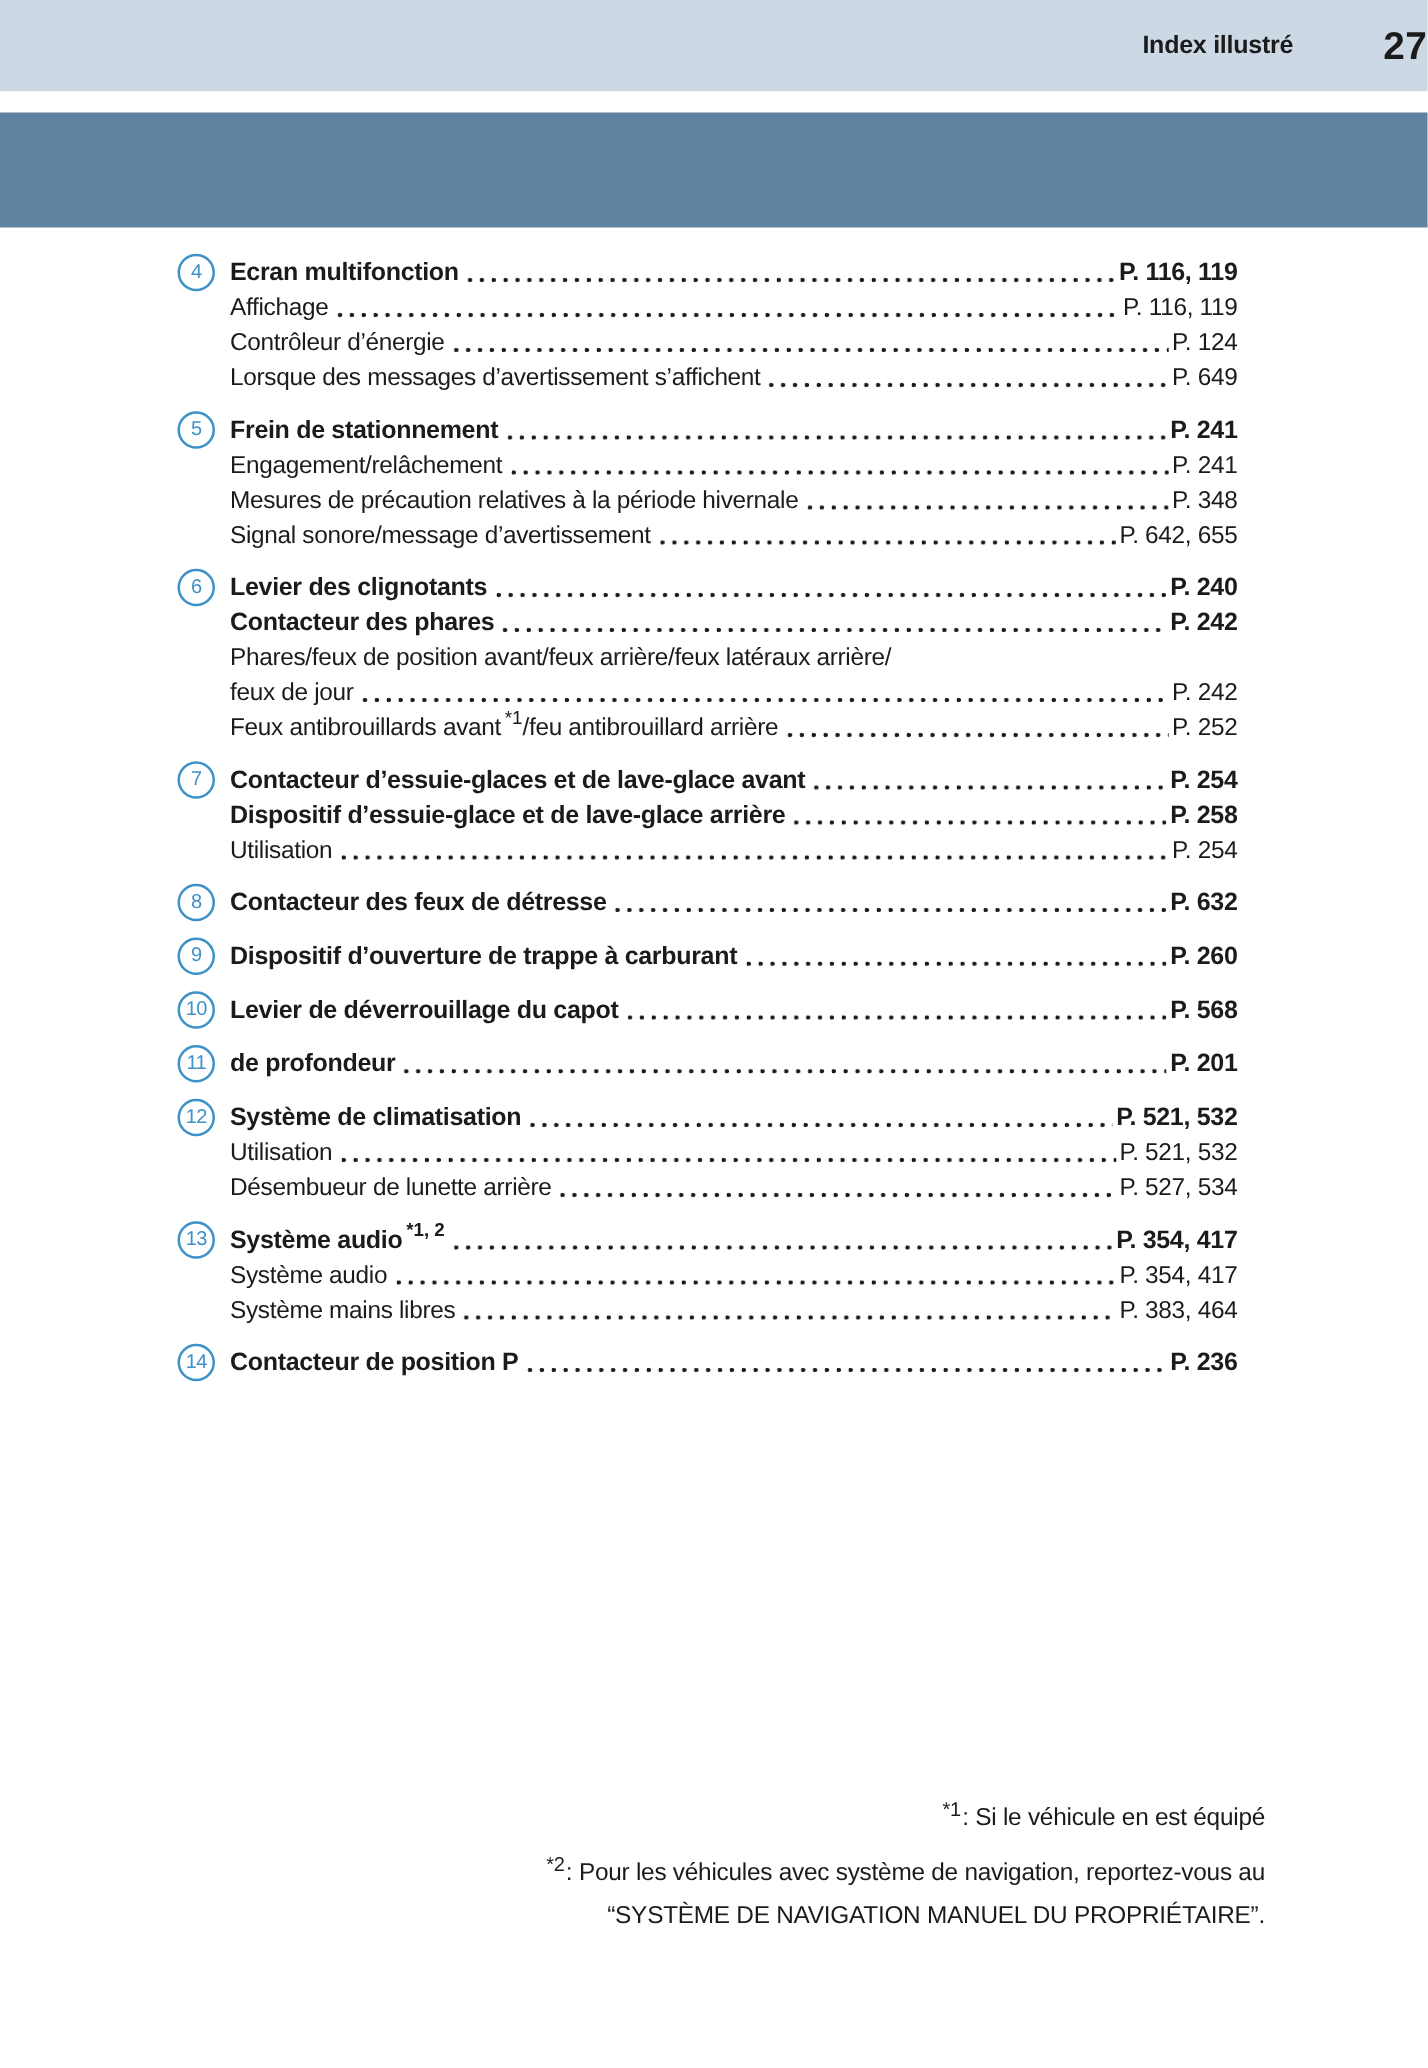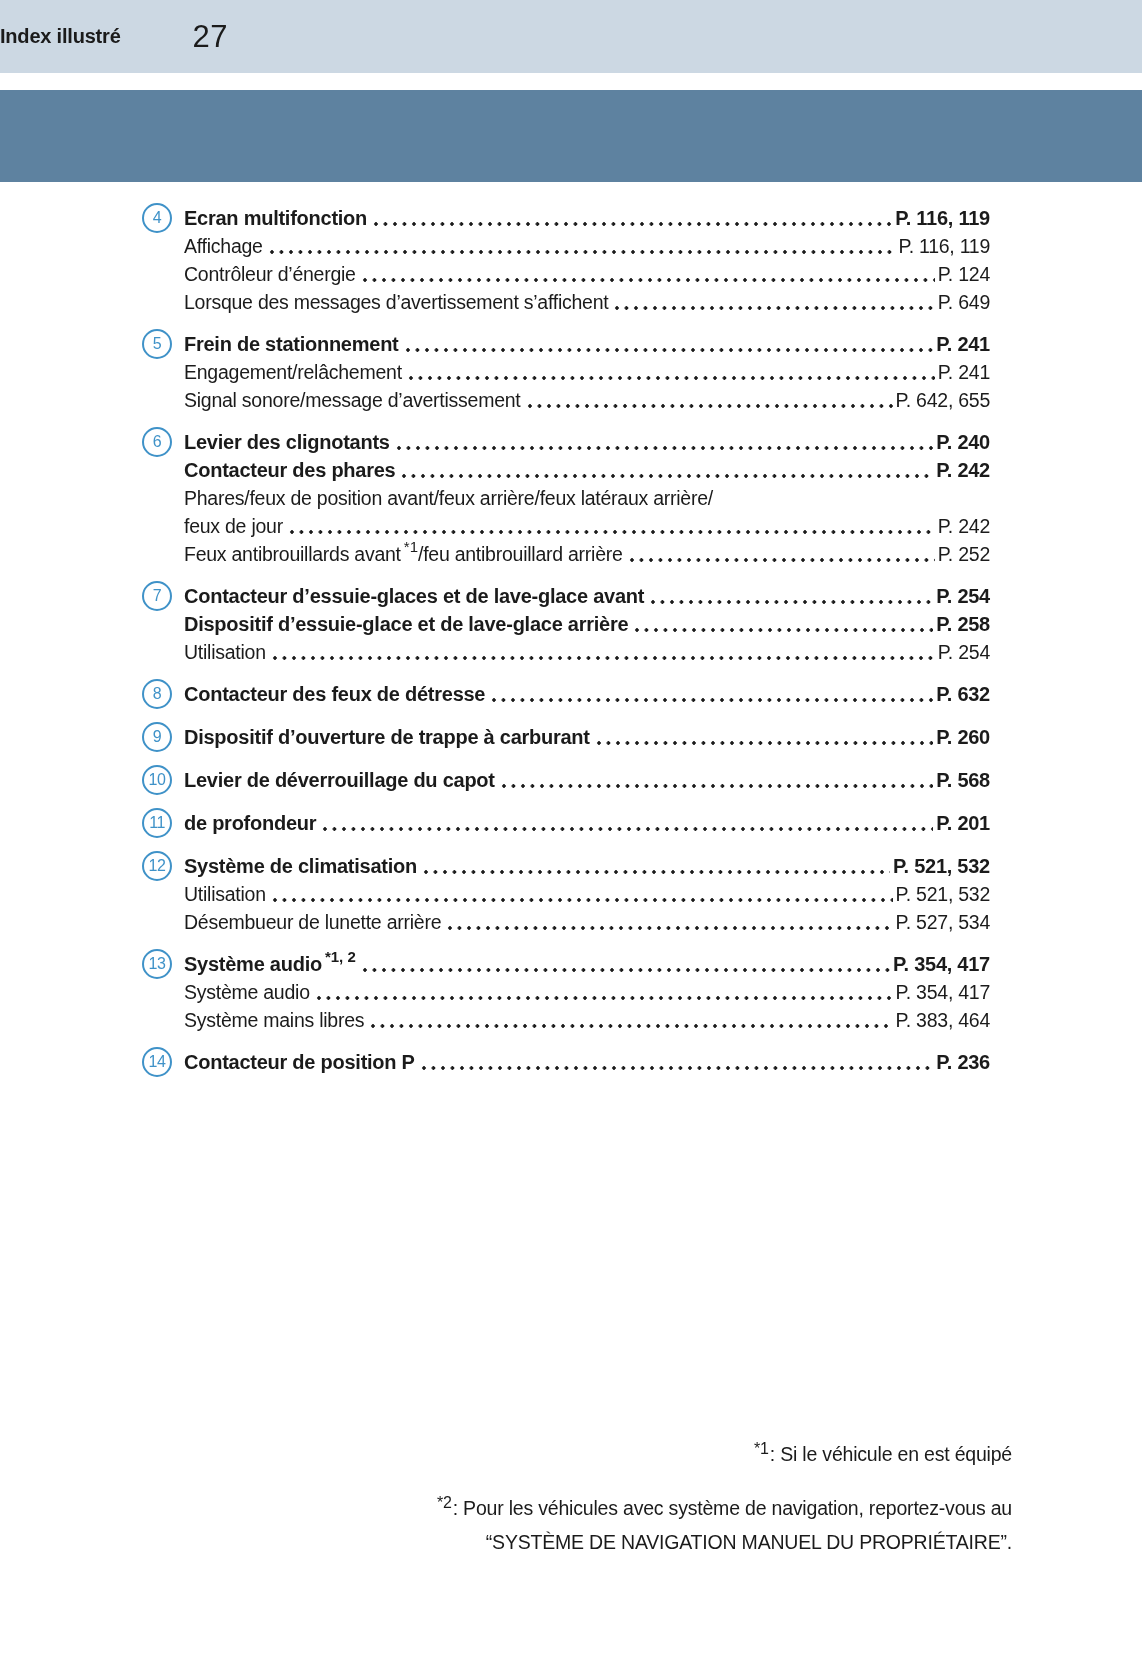--- a/index.html
+++ b/index.html
@@ -15,25 +15,25 @@
     background:#ffffff;
     font-family:"Liberation Sans",sans-serif;
     color:var(--text);
     overflow:hidden;
   }
   .page{position:relative;width:1142px;height:1654px;}
 
   
   .topbar{
     height:73px;background:var(--header-band);
-    display:flex;align-items:center;
-    padding-right:74px;gap:72px;
+    display:flex;align-items:center;justify-content:flex-end;
+    gap:72px;
   }
   .section-label{font-weight:700;font-size:20px;letter-spacing:-0.2px;}
-  .page-num{font-weight:400;font-size:31px;letter-spacing:0.5px;}
+  .page-num{font-weight:700;font-size:31px;letter-spacing:0.5px;}
 
   
   .title-band{height:92px;background:var(--title-band);margin-top:17px;}
 
   
   .content{margin:22px 0 0 142px;width:848px;}
   .group{display:flex;gap:12px;margin-bottom:14px;}
   .num{
     flex:none;width:30px;height:30px;margin-top:-1px;
     border:2px solid var(--accent);border-radius:50%;
@@ -56,21 +56,21 @@
   }
   .page-ref{flex:none;}
   .sup{position:relative;top:-7px;font-size:15px;margin-left:3px;flex:none;letter-spacing:0;}
 
   
   .footnotes{
     position:absolute;top:1438px;right:130px;
     text-align:right;font-size:19.5px;letter-spacing:-0.2px;
   }
   .fn{line-height:33px;white-space:nowrap;}
-  .fn1{margin-bottom:20px;}
+  .fn1{margin-bottom:10px;}
   .fn-marker{position:relative;top:-7px;font-size:16px;margin-right:1px;}
 </style>
 </head>
 <body>
 
 <div class="page">
 
   <header class="topbar">
     <span class="section-label">Index illustré</span>
     <span class="page-num">27</span>
@@ -111,20 +111,25 @@
             <span class="label">Frein de stationnement</span>
             <span class="dots"></span>
             <span class="page-ref">P. 241</span>
           </div>
           <div class="row">
             <span class="label">Engagement/relâchement</span>
             <span class="dots"></span>
             <span class="page-ref">P. 241</span>
           </div>
           <div class="row">
+            <span class="label">Mesures de précaution relatives à la période hivernale</span>
+            <span class="dots"></span>
+            <span class="page-ref">P. 348</span>
+          </div>
+          <div class="row">
             <span class="label">Signal sonore/message d’avertissement</span>
             <span class="dots"></span>
             <span class="page-ref">P. 642, 655</span>
           </div>
         </div>
       </div>
       <div class="group">
         <div class="num">6</div>
         <div class="entries">
           <div class="row bold">

